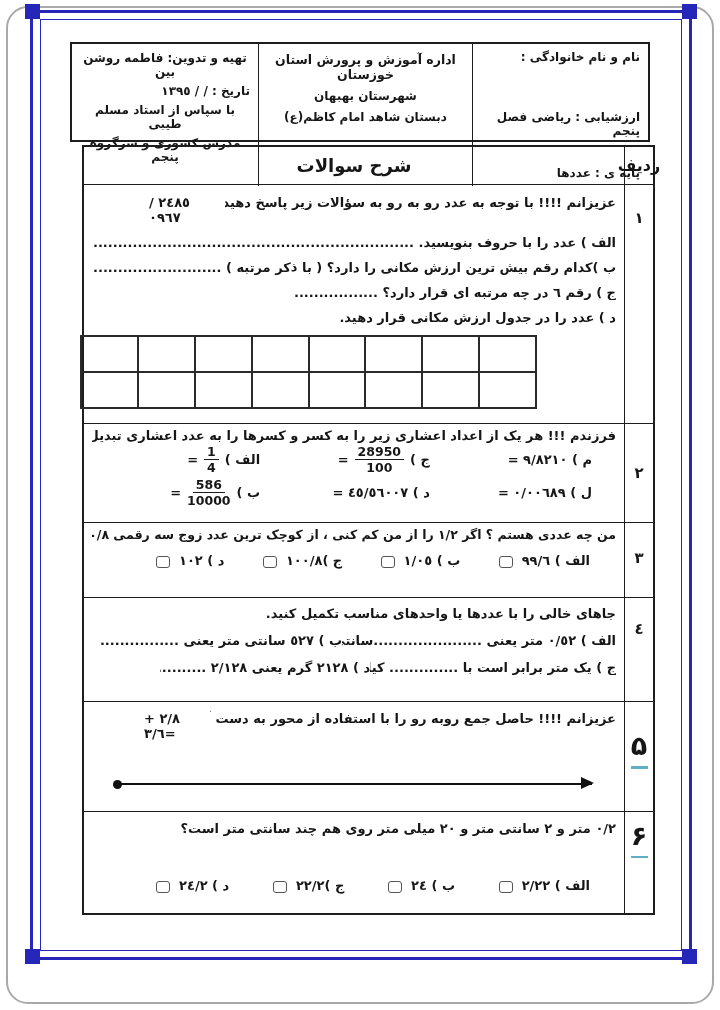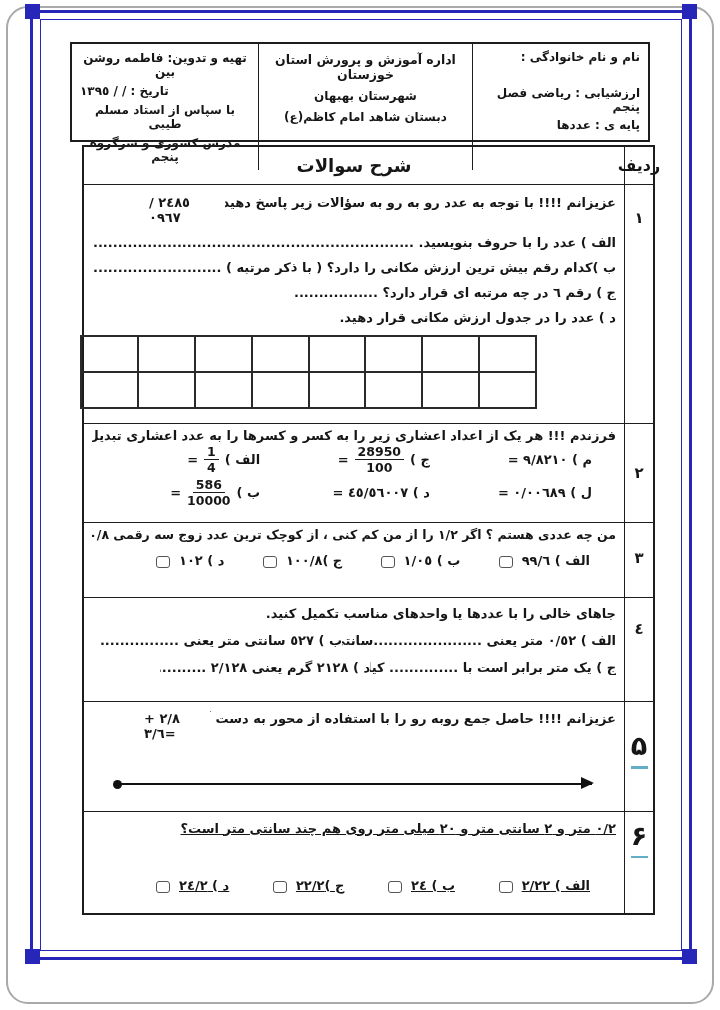--- a/index.html
+++ b/index.html
@@ -10,21 +10,21 @@
   .bf-outer { position:absolute; left:30px; right:28px; top:10px; bottom:50px; border:3px solid var(--frame,#2626b8); }
   .bf-inner { position:absolute; left:40px; right:38px; top:19px; bottom:59px; border:1.5px solid var(--frame,#2626b8); }
   .sq { position:absolute; width:15px; height:15px; background:var(--frame,#2626b8); }
   .sq.tl{ left:25px; top:4px; } .sq.tr{ right:23px; top:4px; }
   .sq.bl{ left:25px; bottom:46px; } .sq.br{ right:23px; bottom:46px; }
 
   
   .header-table { position:absolute; left:70px; top:42px; width:580px; height:100px;
     border:2px solid #1d1d1d; display:grid; grid-template-columns:176px 214px 186px;
     direction:rtl; font-size:12px; font-weight:bold; }
-  .hcell { padding:6px 8px; display:flex; flex-direction:column; }
+  .hcell { padding:6px 8px; display:flex; flex-direction:column;gap:24px; }
   .hcell.c1 { border-left:1.5px solid #1d1d1d; }
   .hcell.c2 { border-left:1.5px solid #1d1d1d; text-align:center; justify-content:flex-start; gap:7px; padding-top:8px; }
   .hcell.c1 .ln1{ margin-bottom:22px; } .hcell.c1 .ln2{ margin-bottom:4px; }
   .hcell.c3 { text-align:center; gap:5px; padding-top:7px; }
 
   
   .main-table { position:absolute; left:82px; top:145px; width:573px; height:770px;
     border:2px solid #1d1d1d; direction:rtl; display:flex; flex-direction:column; }
   .trow { display:flex; direction:rtl; }
   .trow + .trow { border-top:1.3px solid #1d1d1d; }
@@ -71,21 +71,21 @@
 
   
   .q5 { height:110px; }
   .q5 .q-body { padding-top:9px; }
   .q5-expr { margin-left:52px; font-weight:bold; }
   .axis { position:relative; height:2px; background:#111; margin:42px 24px 0 22px; }
   .axis .dot { position:absolute; left:-1px; top:-3.5px; width:9px; height:9px; border-radius:50%; background:#111; }
   .axis .head { position:absolute; right:-2px; top:-6px; width:0; height:0;
     border-left:13px solid #111; border-top:6.5px solid transparent; border-bottom:6.5px solid transparent; }
 
-  .q6 .q-body { padding-top:9px;text-decoration:underline; }
+  .q6 .q-body { padding-top:9px; }
   .q6 .opts { margin-top:42px; }
 
   .bignum { font-size:27px; font-weight:bold; line-height:1; }
   .smallnum { font-size:15px; }
   .dash { width:17px; height:2.5px; background:#62aec6; margin-top:7px; }
   .pt1{padding-top:24px;} .pt2{padding-top:40px;} .pt3{padding-top:26px;}
   .pt4{padding-top:22px;} .pt5{padding-top:30px;} .pt6{padding-top:10px;}
 </style>
 </head>
 <body>
@@ -106,21 +106,21 @@
       <div class="ln2">ارزشیابی : ریاضی فصل پنجم</div>
       <div>پایه ی :  عددها</div>
     </div>
     <div class="hcell c2">
       <div style="font-size:12.5px">اداره آموزش و پرورش استان خوزستان</div>
       <div>شهرستان بهبهان</div>
       <div>دبستان شاهد امام کاظم(ع)</div>
     </div>
     <div class="hcell c3">
       <div>تهیه و تدوین: فاطمه روشن بین</div>
-      <div class="rtl-line" style="text-align:left">تاریخ :     /     /  ١٣٩٥</div>
+      <div class="rtl-line" style="text-align:right">تاریخ :     /     /  ١٣٩٥</div>
       <div>با سپاس از استاد مسلم طیبی</div>
       <div>مدرس کشوری و سرگروه پنجم</div>
     </div>
   </div>
 
   <div class="main-table">
 
     <div class="trow title-row">
       <div class="num-col radif-cell">ردیف</div>
       <div class="title-cell">شرح سوالات</div>

